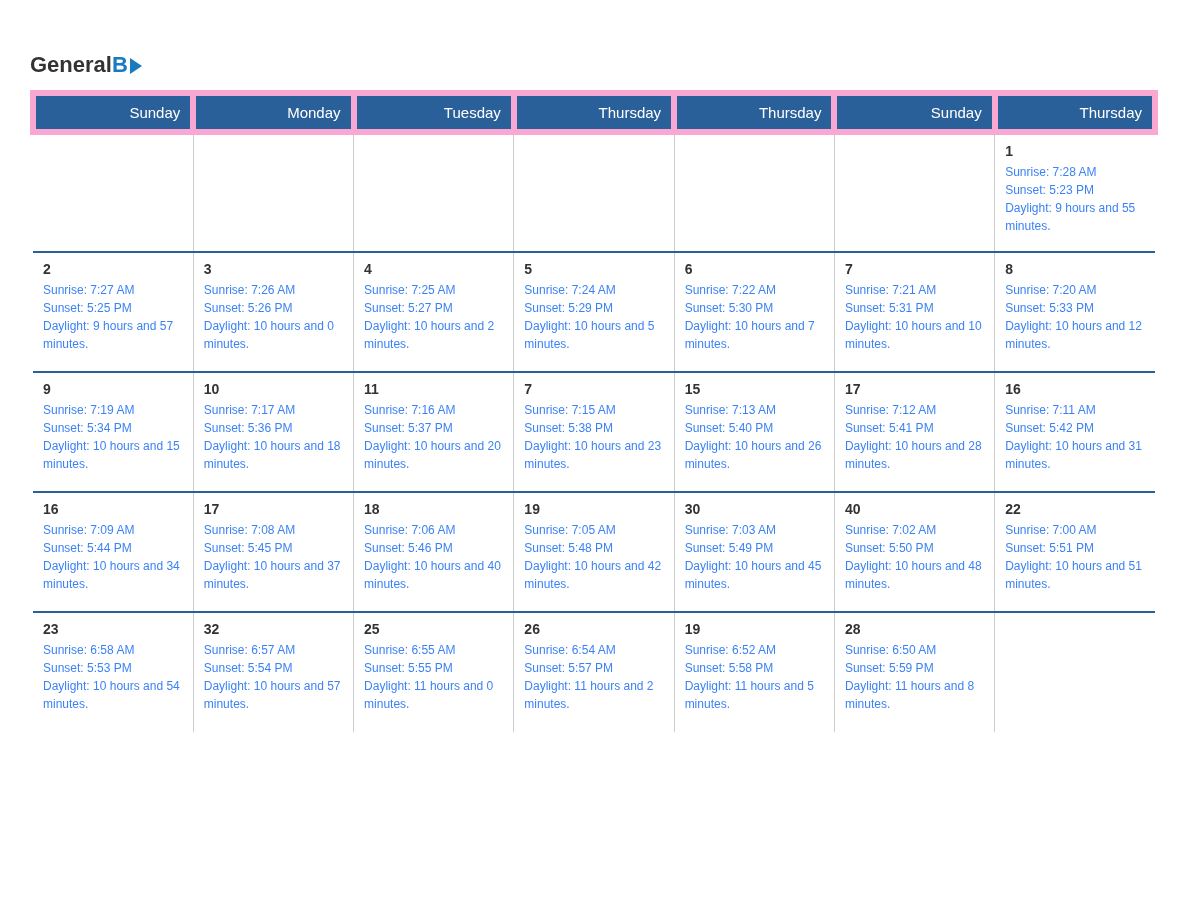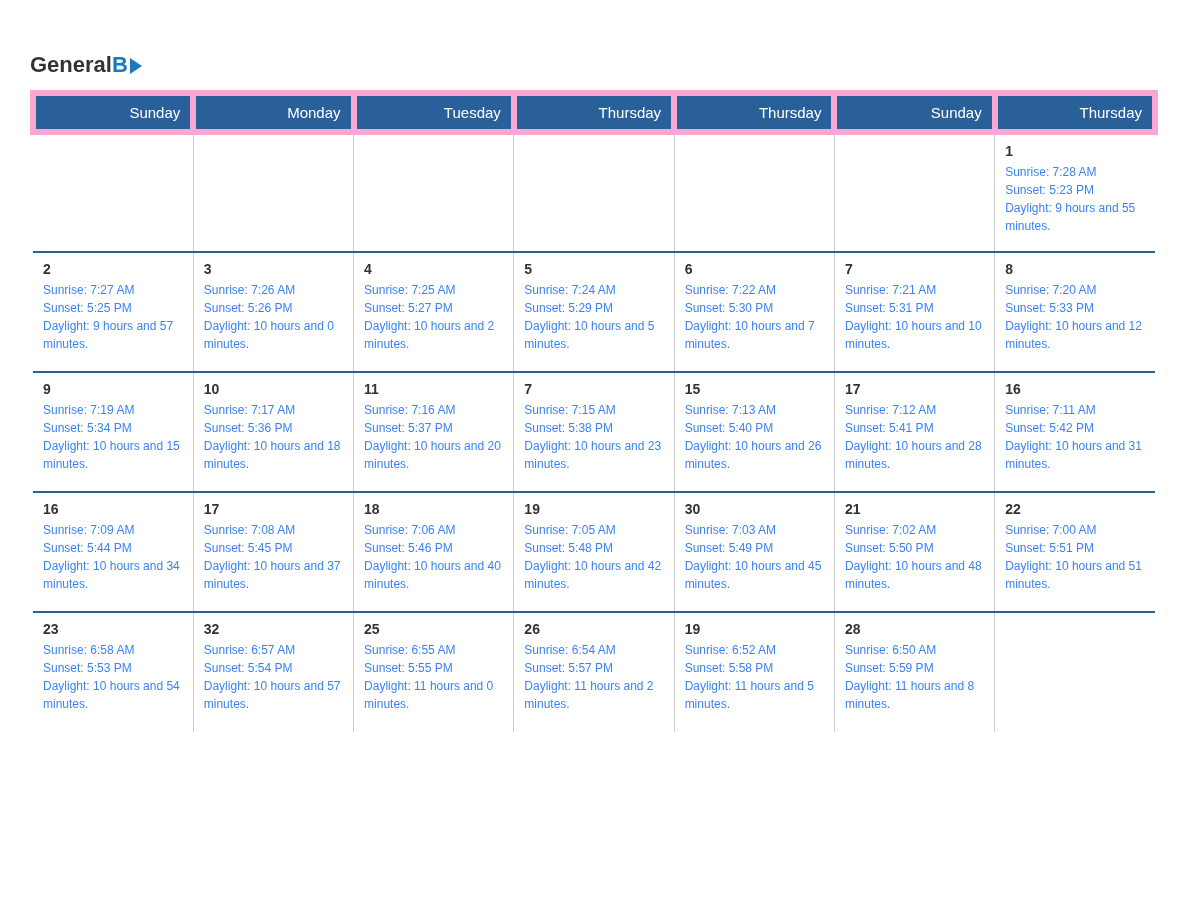--- a/index.html
+++ b/index.html
@@ -234,21 +234,21 @@
         </td>
         <td>
           <span class="day-number">19</span>
           <div class="day-info">Sunrise: 7:05 AM<br>Sunset: 5:48 PM<br>Daylight: 10 hours and 42 minutes.</div>
         </td>
         <td>
           <span class="day-number">30</span>
           <div class="day-info">Sunrise: 7:03 AM<br>Sunset: 5:49 PM<br>Daylight: 10 hours and 45 minutes.</div>
         </td>
         <td>
-          <span class="day-number">21</span>
+          <span class="day-number">40</span>
           <div class="day-info">Sunrise: 7:02 AM<br>Sunset: 5:50 PM<br>Daylight: 10 hours and 48 minutes.</div>
         </td>
         <td>
           <span class="day-number">22</span>
           <div class="day-info">Sunrise: 7:00 AM<br>Sunset: 5:51 PM<br>Daylight: 10 hours and 51 minutes.</div>
         </td>
       </tr>
       <tr>
         <td>
           <span class="day-number">23</span>

